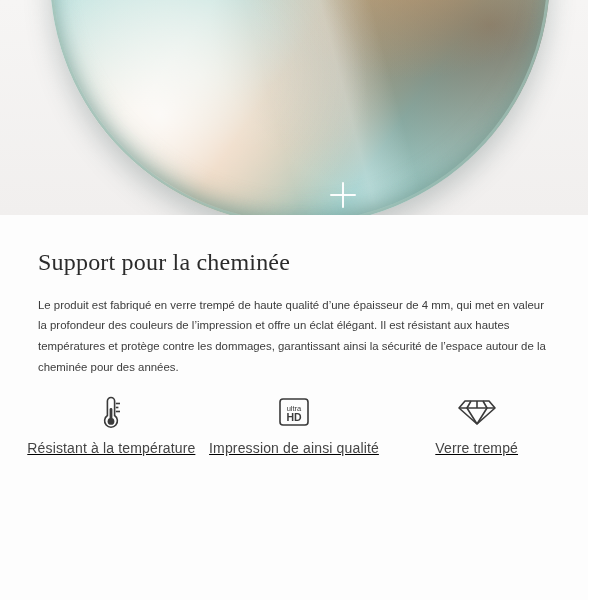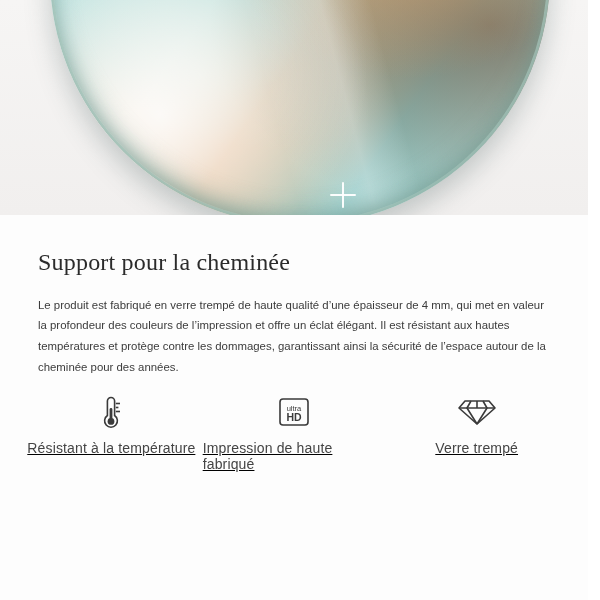--- a/index.html
+++ b/index.html
@@ -195,21 +195,21 @@
     </div>
 
     <div class="feature">
       <div class="feature-icon">
         <svg width="36" height="36" viewBox="0 0 36 36">
           <rect x="4" y="5" width="28" height="26" rx="3" fill="none" stroke="#3a3a3a" stroke-width="1.6"></rect>
           <text x="18" y="16.5" text-anchor="middle" font-family="Liberation Sans, sans-serif" font-size="7.5" fill="#3a3a3a">ultra</text>
           <text x="18" y="27" text-anchor="middle" font-family="Liberation Sans, sans-serif" font-size="10.5" font-weight="bold" fill="#3a3a3a">HD</text>
         </svg>
       </div>
-      <div class="feature-label">Impression de haute fabriqué</div>
+      <div class="feature-label">Impression de ainsi qualité</div>
     </div>
 
 
     <div class="feature">
       <div class="feature-icon">
         <svg width="40" height="34" viewBox="0 0 40 34">
           <g fill="none" stroke="#3a3a3a" stroke-width="1.6" stroke-linejoin="round">
             <path d="M8 6 h24 l6 7 -18 16 -18 -16z"></path>
             <path d="M2 13 h36"></path>
             <path d="M14 6 l-4 7 10 16"></path>

